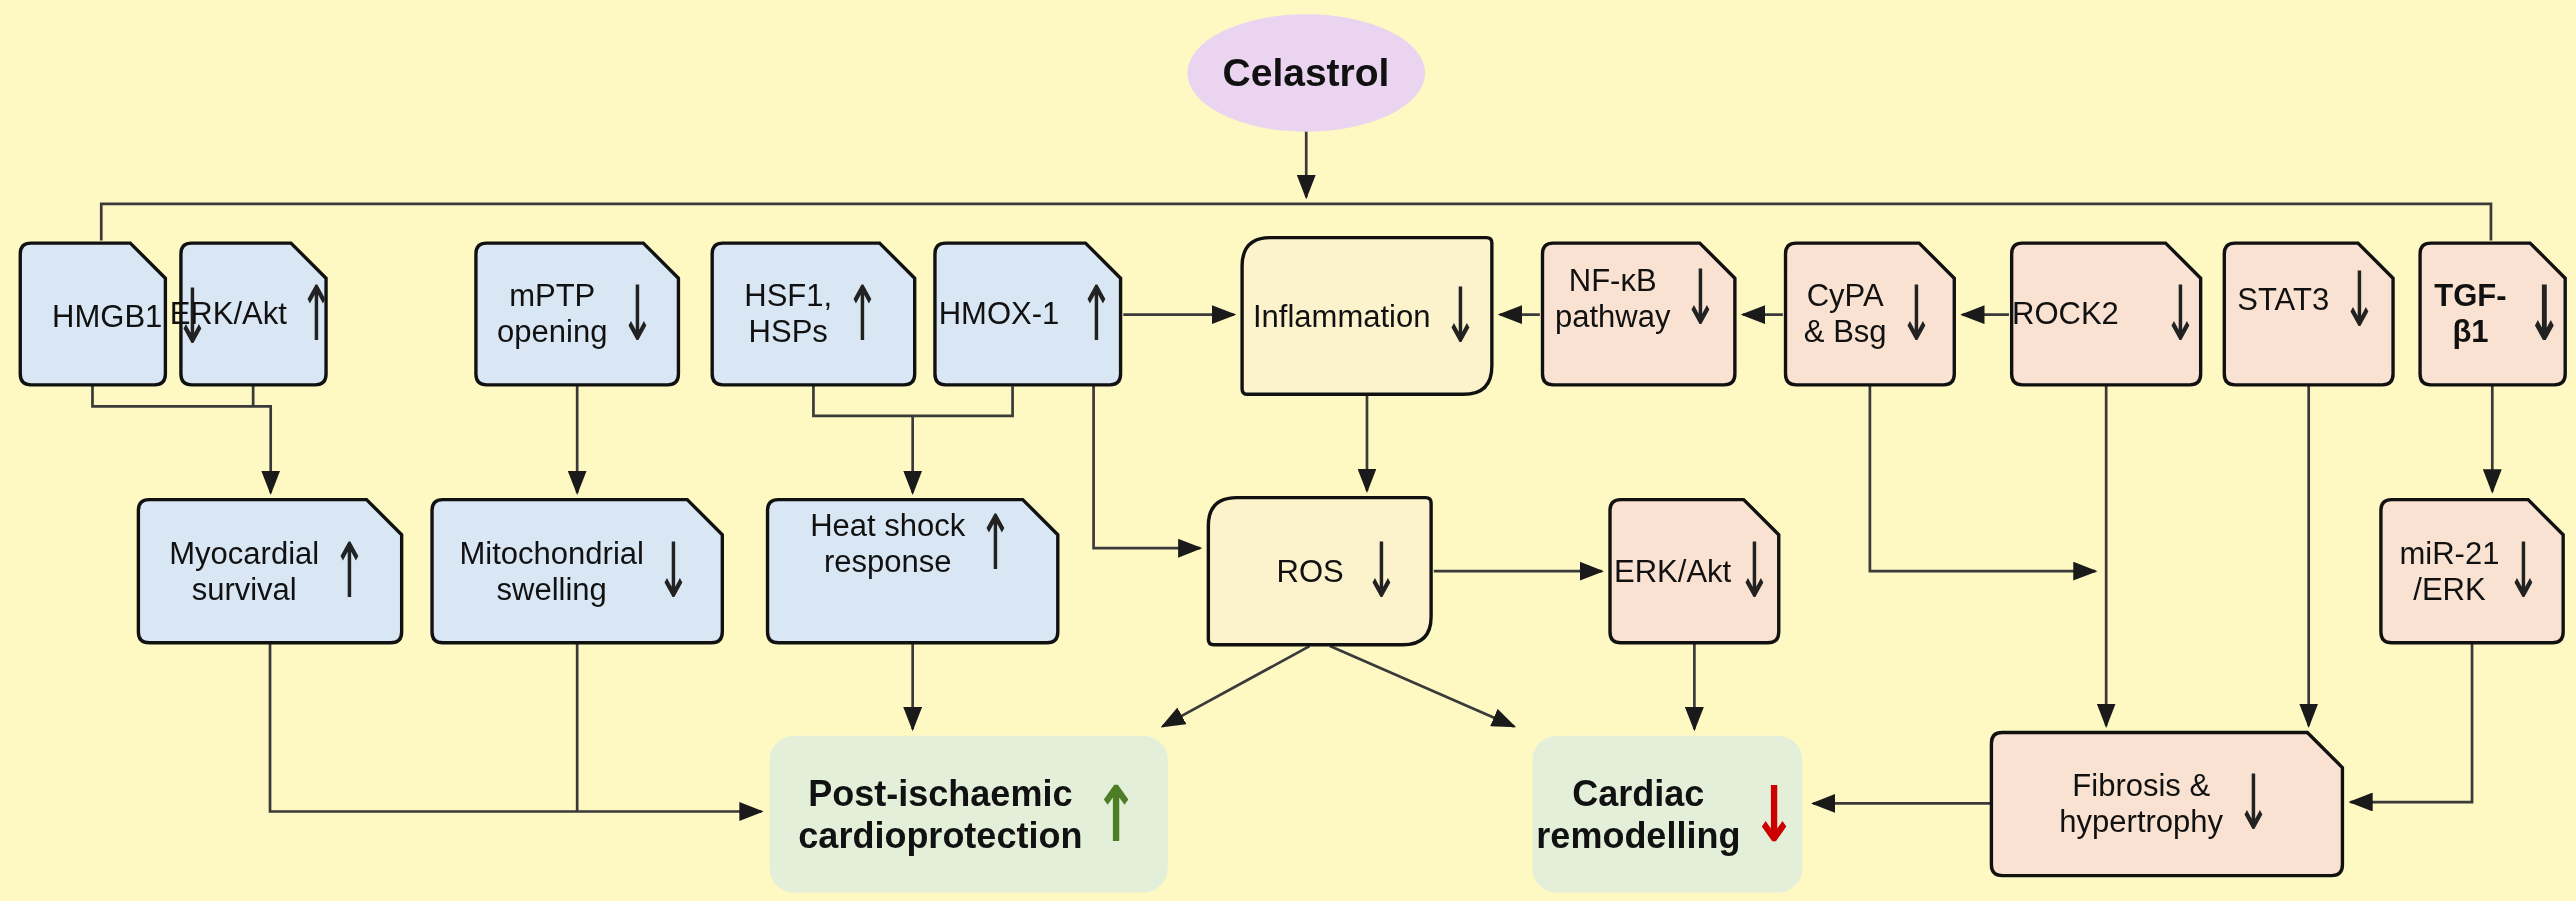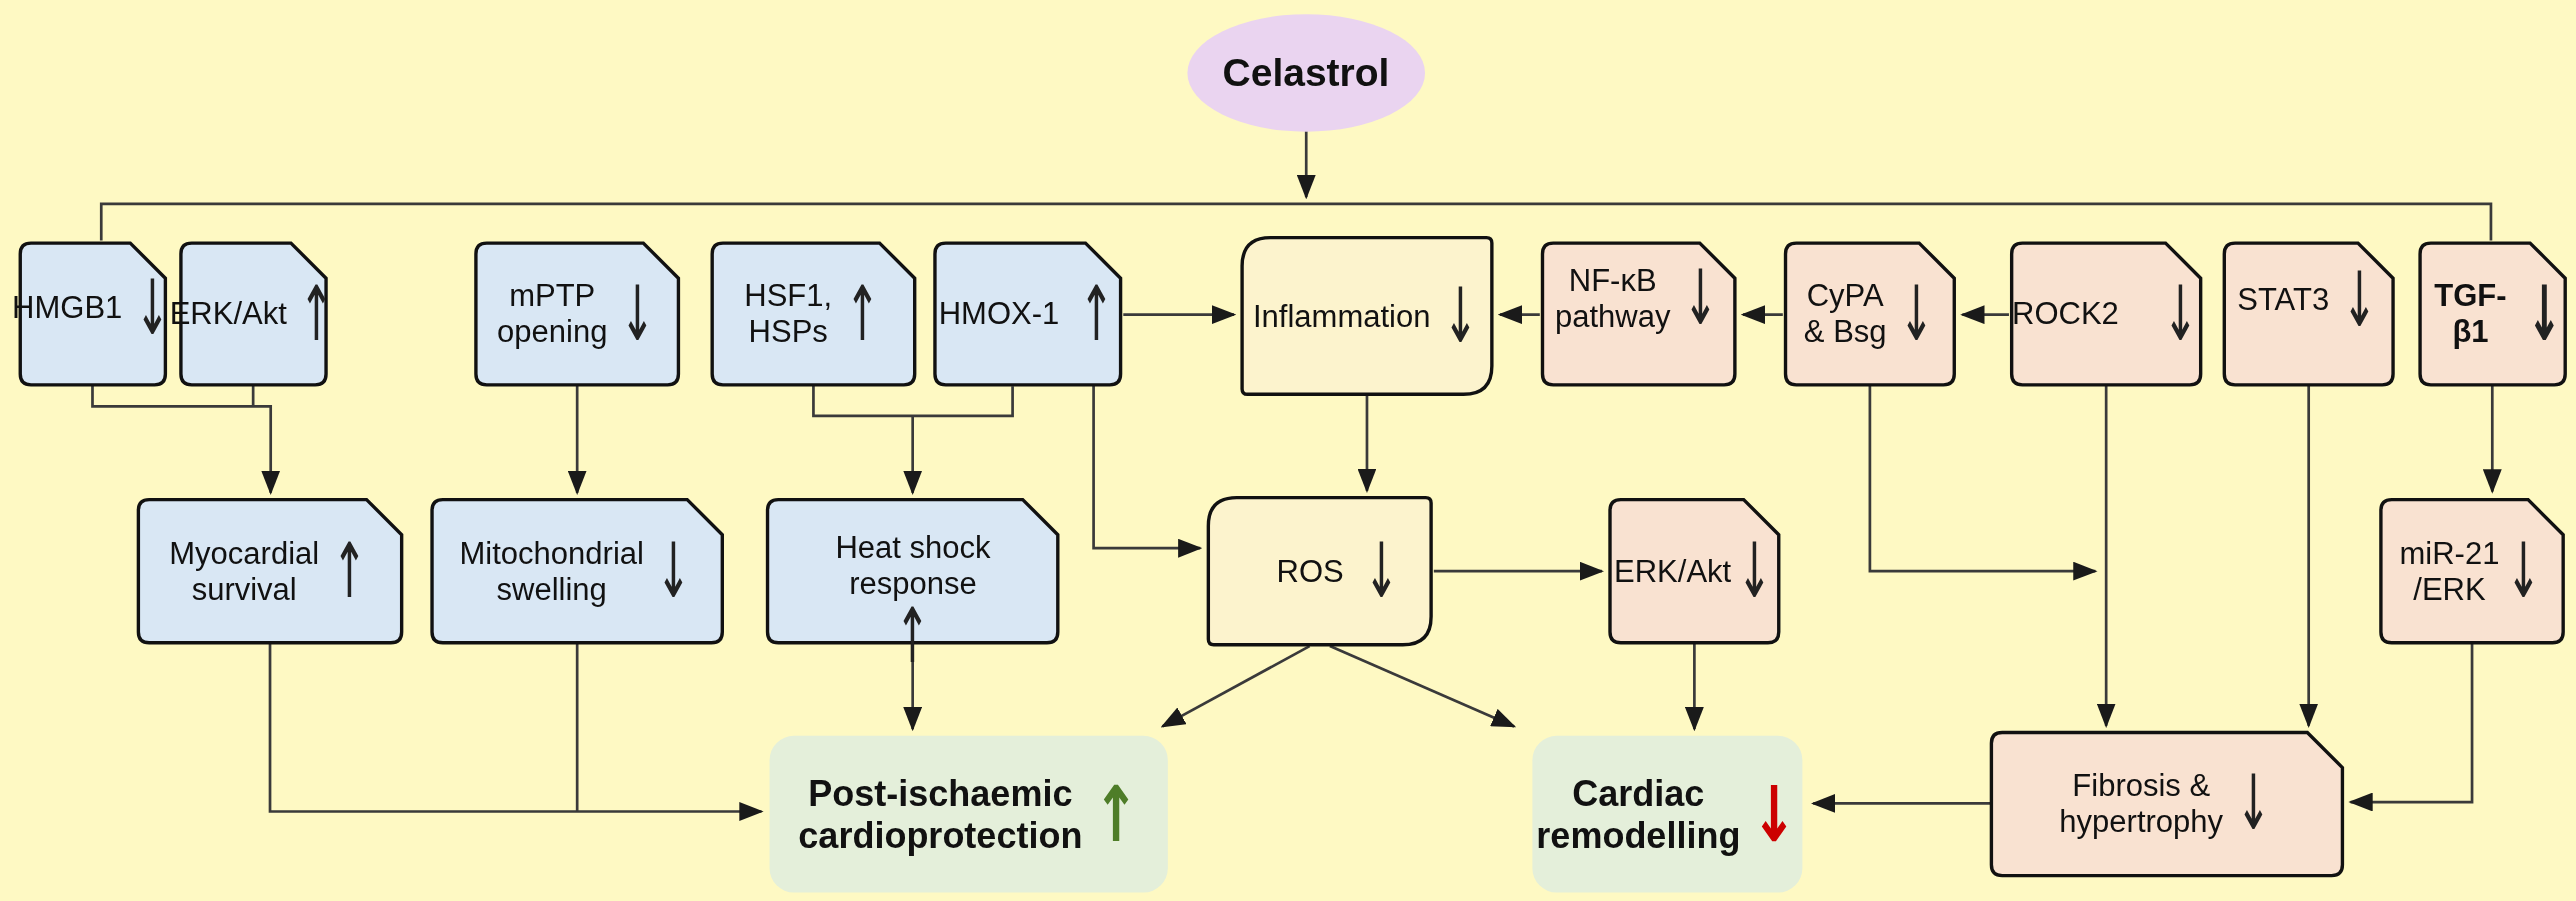--- a/index.html
+++ b/index.html
@@ -91,21 +91,21 @@
 
     <rect class="shape f-green" x="1140" y="1090" width="590" height="232" rx="36"></rect>
     <rect class="shape f-green" x="2270" y="1090" width="400" height="232" rx="36"></rect>
     <path class="shape f-peach" d="M2966,1085 H3418 L3470,1137 V1281 Q3470,1297 3454,1297 H2966 Q2950,1297 2950,1281 V1101 Q2950,1085 2966,1085 Z"></path>
   </svg>
 
   <div class="lbl title" style="left:1187px;top:14px;width:238px;height:117px;">
     <span class="txt">Celastrol</span>
   </div>
 
-  <div class="lbl" style="left:20px;top:237px;width:145px;height:142px;">
+  <div class="lbl" style="left:20px;top:246px;width:145px;height:142px;padding-left:40px;">
     <span class="txt">HMGB1</span>
     <span class="trend">↓</span>
   </div>
   <div class="lbl" style="left:181px;top:243px;width:145px;height:142px;">
     <span class="txt">ERK/Akt</span>
     <span class="trend">↑</span>
   </div>
   <div class="lbl" style="left:476px;top:243px;width:203px;height:142px;">
     <span class="txt">mPTP
 opening</span>
@@ -150,21 +150,21 @@
   <div class="lbl" style="left:138px;top:500px;width:263px;height:143px;">
     <span class="txt">Myocardial
 survival</span>
     <span class="trend">↑</span>
   </div>
   <div class="lbl" style="left:432px;top:500px;width:290px;height:143px;">
     <span class="txt">Mitochondrial
 swelling</span>
     <span class="trend">↓</span>
   </div>
-  <div class="lbl" style="left:768px;top:524px;width:290px;height:143px;flex-direction:column;">
+  <div class="lbl" style="left:768px;top:472px;width:290px;height:143px;">
     <span class="txt">Heat shock
 response</span>
     <span class="trend">↑</span>
   </div>
   <div class="lbl" style="left:1208px;top:498px;width:223px;height:147px;gap:17.6px;padding-left:20px;">
     <span class="txt">ROS</span>
     <span class="trend">↓</span>
   </div>
   <div class="lbl" style="left:1610px;top:500px;width:169px;height:143px;gap:2.7px;">
     <span class="txt">ERK/Akt</span>

